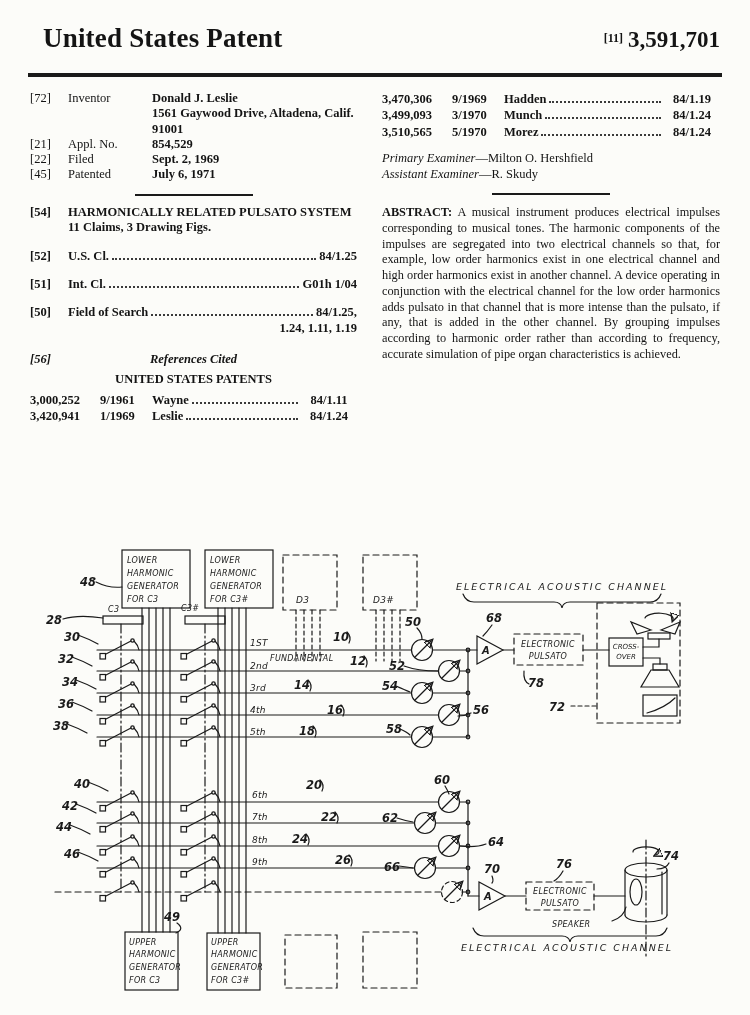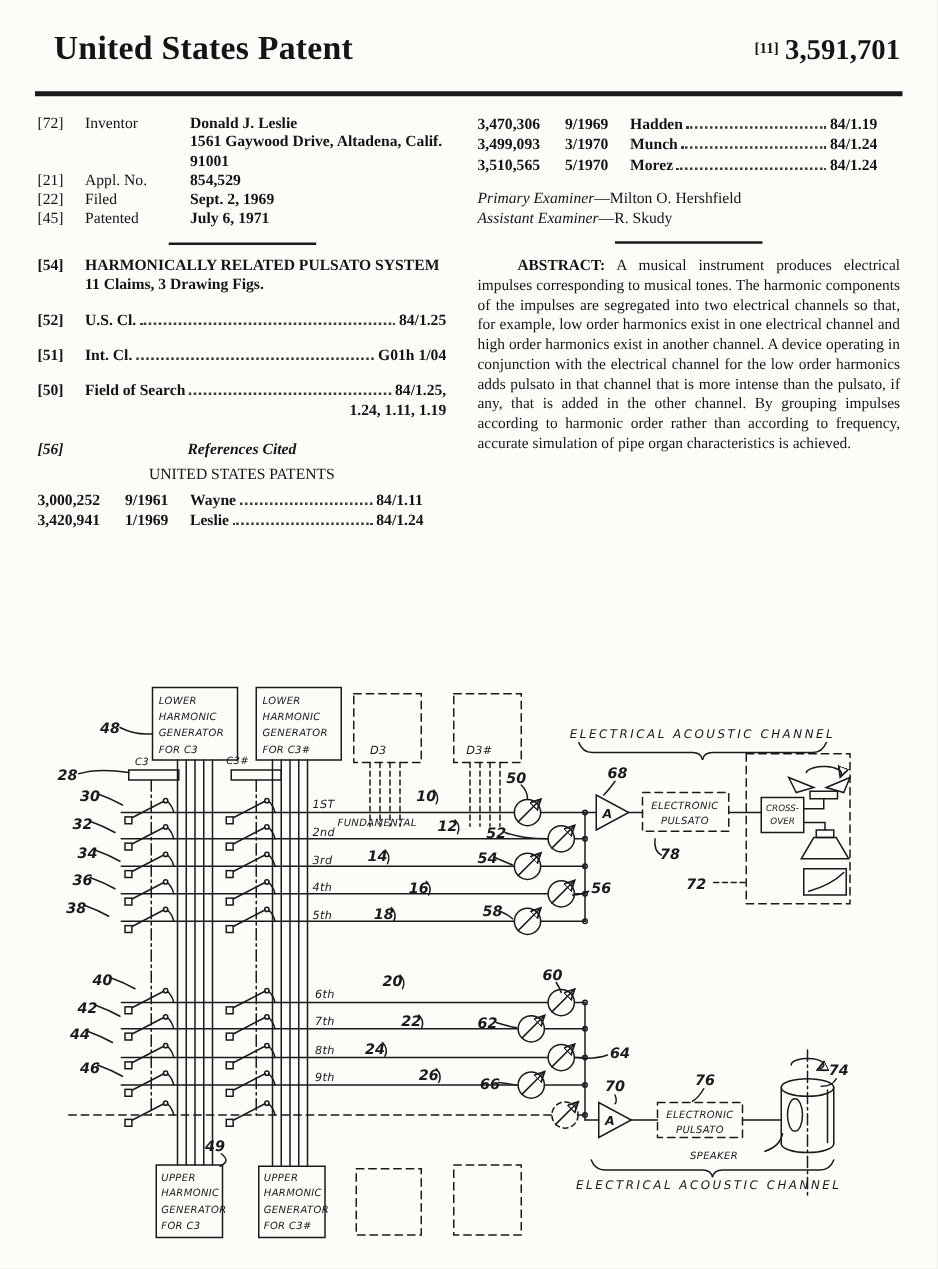--- a/index.html
+++ b/index.html
@@ -17,30 +17,30 @@
   .bib-label{width:84px;flex:none;}
   .bib-val{font-weight:700;}
   .mini-rule{border-top:2px solid #1a1a1a;width:118px;margin:11px auto 9px;}
   .title-row{display:flex;font-weight:700;line-height:1.25;}
   .cls-row{display:flex;align-items:baseline;font-weight:700;line-height:1.3;margin-top:12px;}
   .leader{flex:1;border-bottom:2px dotted #3a3a3a;margin:0 3px 3px 3px;min-width:20px;}
   .cls-val{text-align:left;white-space:nowrap;}
   .cls-val2{text-align:right;font-weight:700;}
   .refs-head{position:relative;text-align:center;font-weight:700;margin-top:16px;font-style:italic;}
   .refs-head .tag{position:absolute;left:0;top:0;text-align:left;}
-  .refs-sub{text-align:center;font-weight:400;margin:5px 0 5px;}
+  .refs-sub{text-align:center;font-weight:700;margin:5px 0 5px;}
   .ref-row{display:flex;align-items:baseline;font-weight:700;line-height:1.3;}
   .ref-num{width:70px;flex:none;}
   .ref-date{width:52px;flex:none;}
-  .ref-cls{width:56px;flex:none;text-align:left;}
+  .ref-cls{width:56px;flex:none;text-align:center;}
   .exam{margin-top:10px;}
   .exam-row{line-height:1.3;}
   .exam-role{font-style:italic;}
   .abstract{margin:10px 0 0 0;text-align:justify;line-height:1.28;font-size:12.3px;}
-  .ab-label{font-weight:700;margin-left:32px;}
+  .ab-label{font-weight:700;}
   .dwg{position:absolute;left:0;top:530px;}
   .dwg text{font-family:"DejaVu Sans",sans-serif;font-style:italic;fill:#1a1a1a;stroke:none;}
   .t7{font-size:7px;}
   .t8{font-size:8px;letter-spacing:.3px;}
   .t9{font-size:9px;letter-spacing:.3px;}
   .t10{font-size:10px;font-weight:700;}
   .t11{font-size:11.5px;font-weight:700;}
   .chan{font-size:9.5px;letter-spacing:2px;}
   .mid{text-anchor:middle;}
   .dwg line,.dwg path,.dwg rect,.dwg circle,.dwg ellipse{stroke:#1a1a1a;fill:none;stroke-width:1.2;stroke-linecap:round;}

